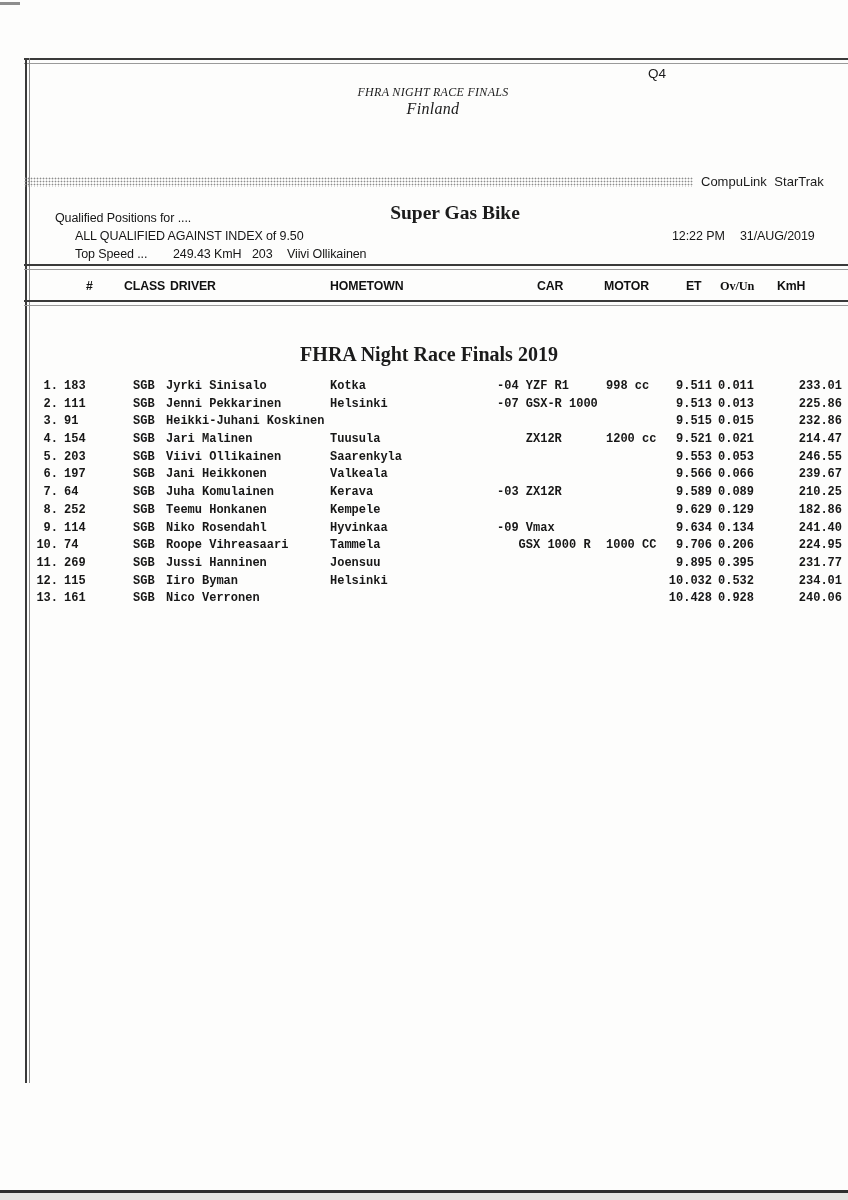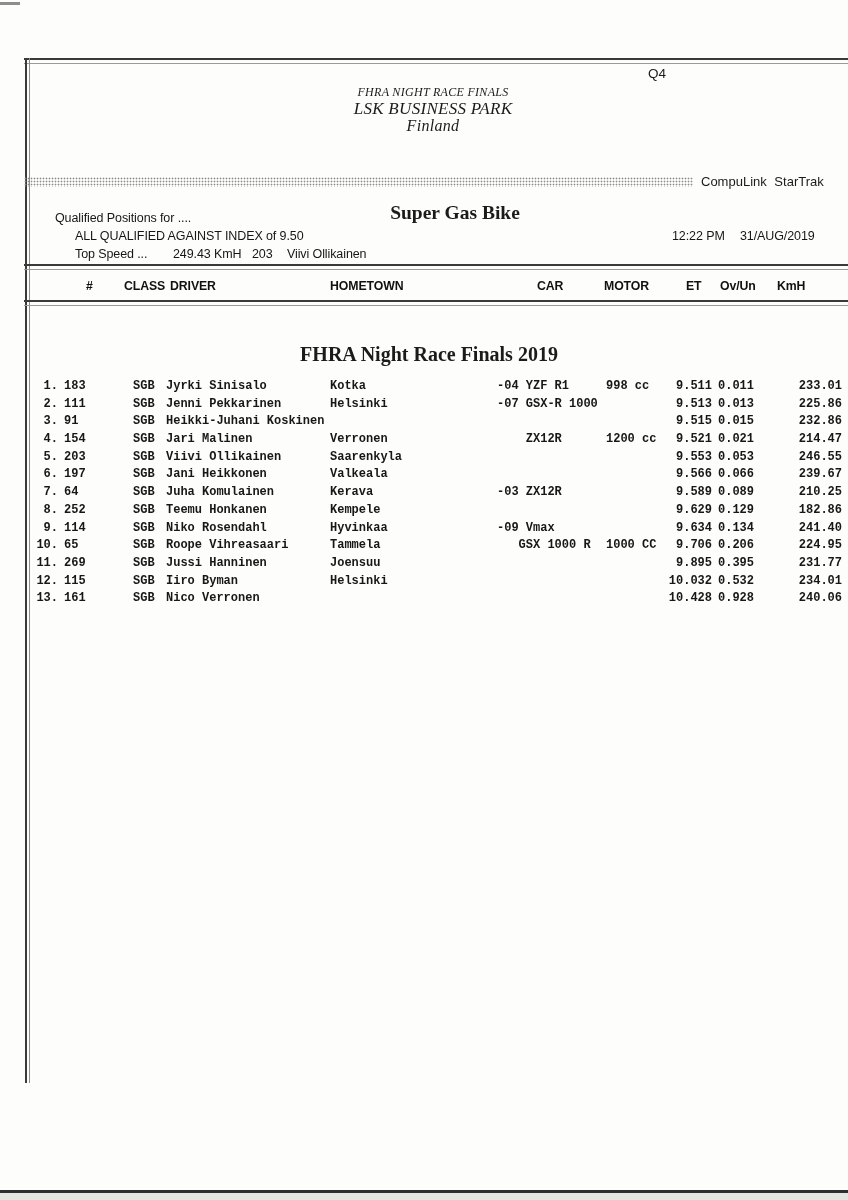--- a/index.html
+++ b/index.html
@@ -46,21 +46,20 @@
 <body>
 
 <div class="abs corner-dash" style="left:0;top:2px;width:20px;height:3px;"></div>
 <div class="abs hline-double" style="left:24px;top:58px;width:824px;"></div>
 <div class="abs vline-double" style="left:25px;top:58px;height:1025px;"></div>
 
 <div class="abs" style="left:648px;top:66px;font-size:13.5px;">Q4</div>
 
 <div class="abs center" style="left:18px;top:84px;right:0;">
   <div class="serif-i" style="font-size:12px;line-height:17px;">FHRA NIGHT RACE FINALS</div>
-  <div class="serif-i" style="font-size:17px;line-height:16.5px;">LSK BUSINESS PARK</div>
   <div class="serif-i" style="font-size:16px;line-height:16.5px;">Finland</div>
 </div>
 
 <div class="abs dotband" style="left:24px;top:177px;width:669px;height:10px;"></div>
 <div class="abs" style="left:701px;top:174px;font-size:13px;word-spacing:4px;">CompuLink StarTrak</div>
 
 <div class="abs sans-sm" style="left:55px;top:211px;text-align:center;">Qualified Positions for ....</div>
 <div class="abs serif-b center" style="left:62px;top:202px;right:0;font-size:19.5px;">Super Gas Bike</div>
 <div class="abs sans-sm" style="left:75px;top:229px;">ALL QUALIFIED AGAINST INDEX of  9.50</div>
 <div class="abs sans-sm" style="left:672px;top:229px;">12:22 PM</div>
@@ -72,21 +71,21 @@
 
 <div class="abs hline-double" style="left:24px;top:264px;width:824px;"></div>
 <div class="abs" style="left:0;top:279px;width:848px;height:16px;">
   <span class="abs sans-hdr" style="left:86px;">#</span>
   <span class="abs sans-hdr" style="left:124px;">CLASS</span>
   <span class="abs sans-hdr" style="left:170px;">DRIVER</span>
   <span class="abs sans-hdr" style="left:330px;">HOMETOWN</span>
   <span class="abs sans-hdr" style="left:499px;margin-left:38px;">CAR</span>
   <span class="abs sans-hdr" style="left:604px;">MOTOR</span>
   <span class="abs sans-hdr" style="left:686px;">ET</span>
-  <span class="abs sans-hdr" style="left:720px;">Ov/Un</span>
+  <span class="abs sans-hdr" style="left:720px;font-family:Liberation Serif, serif;">Ov/Un</span>
   <span class="abs sans-hdr" style="left:777px;">KmH</span>
 </div>
 <div class="abs hline-double" style="left:24px;top:300px;width:824px;"></div>
 
 <div class="abs serif-b center" style="left:10px;top:343px;right:0;font-size:20px;">FHRA Night Race Finals 2019</div>
 
 <div id="results-body">
     <div class="rrow mono">
     <span class="c-pos">1.</span>
     <span class="c-num">183</span>
@@ -121,21 +120,21 @@
     <span class="c-motor"></span>
     <span class="c-et">9.515</span>
     <span class="c-ovun">0.015</span>
     <span class="c-kmh">232.86</span>
   </div>
     <div class="rrow mono">
     <span class="c-pos">4.</span>
     <span class="c-num">154</span>
     <span class="c-class">SGB</span>
     <span class="c-driver">Jari Malinen</span>
-    <span class="c-home">Verronen</span>
+    <span class="c-home">Tuusula</span>
     <span class="c-car">    ZX12R</span>
     <span class="c-motor">1200 cc</span>
     <span class="c-et">9.521</span>
     <span class="c-ovun">0.021</span>
     <span class="c-kmh">214.47</span>
   </div>
     <div class="rrow mono">
     <span class="c-pos">5.</span>
     <span class="c-num">203</span>
     <span class="c-class">SGB</span>
@@ -190,21 +189,21 @@
     <span class="c-driver">Niko Rosendahl</span>
     <span class="c-home">Hyvinkaa</span>
     <span class="c-car">-09 Vmax</span>
     <span class="c-motor"></span>
     <span class="c-et">9.634</span>
     <span class="c-ovun">0.134</span>
     <span class="c-kmh">241.40</span>
   </div>
     <div class="rrow mono">
     <span class="c-pos">10.</span>
-    <span class="c-num">65</span>
+    <span class="c-num">74</span>
     <span class="c-class">SGB</span>
     <span class="c-driver">Roope Vihreasaari</span>
     <span class="c-home">Tammela</span>
     <span class="c-car">   GSX 1000 R</span>
     <span class="c-motor">1000 CC</span>
     <span class="c-et">9.706</span>
     <span class="c-ovun">0.206</span>
     <span class="c-kmh">224.95</span>
   </div>
     <div class="rrow mono">

